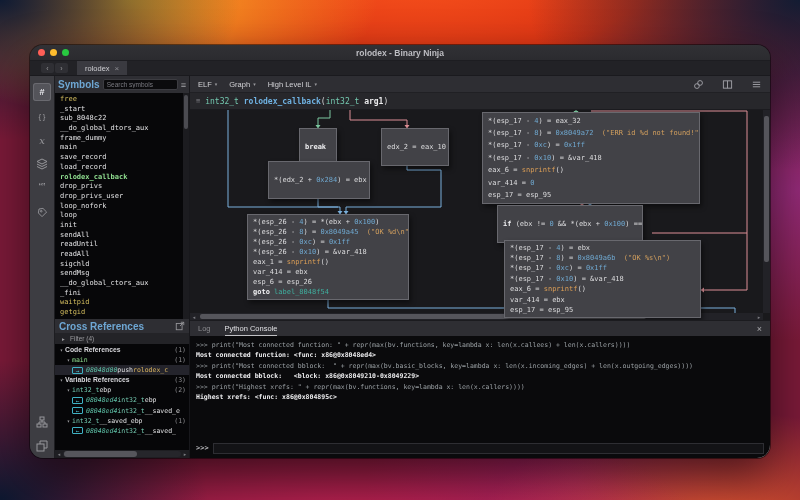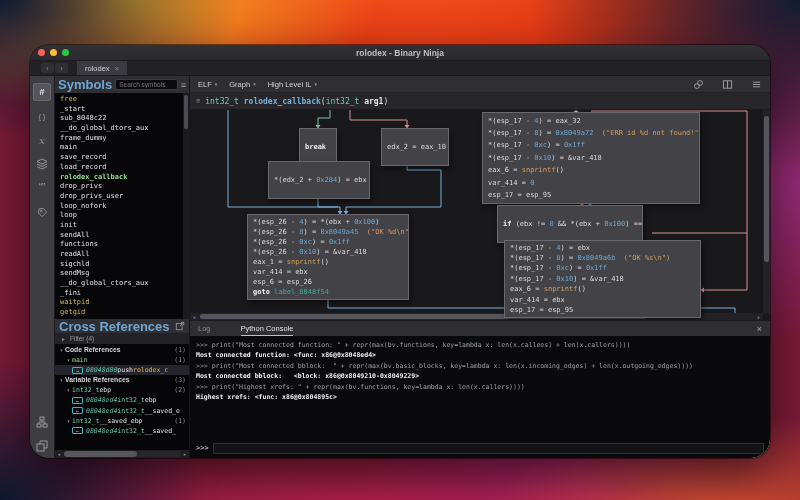--- a/index.html
+++ b/index.html
@@ -14,21 +14,21 @@
       radial-gradient(48% 36% at 16% 0%, rgba(255,190,40,.95), rgba(255,150,30,0) 65%),
       radial-gradient(78% 58% at 52% -10%, #ff5a1e 0%, #dd3414 40%, rgba(160,30,40,0) 74%),
       radial-gradient(46% 42% at 100% 38%, rgba(150,45,130,.85), rgba(150,45,130,0) 72%),
       radial-gradient(62% 36% at 45% 108%, rgba(208,35,90,.92), rgba(208,35,90,0) 70%),
       radial-gradient(46% 36% at 90% 106%, rgba(235,95,40,.9), rgba(235,95,40,0) 66%),
       radial-gradient(40% 46% at 72% 96%, rgba(160,35,112,.8), rgba(160,35,112,0) 66%),
       #7a1a38;
   }
 
   .window { position:absolute; left:30px; top:45px; width:740px; height:413px;
-    background:#2a2a2e; border-radius:19px; overflow:hidden;
+    background:#2a2a2e; border-radius:13px; overflow:hidden;
     box-shadow:0 18px 45px rgba(0,0,0,.55), 0 0 0 1px rgba(0,0,0,.45); display:flex; flex-direction:column; }
 
   .titlebar { height:16px; background:linear-gradient(#313135,#2b2b2f); border-bottom:1px solid #1d1d21;
     display:flex; align-items:center; position:relative; flex:0 0 auto; }
   .lights { display:flex; gap:5px; margin-left:8px; }
   .light { width:7px; height:7px; border-radius:50%; }
   .l-red{background:#ff5f57;} .l-yellow{background:#febc2e;} .l-green{background:#28c840;}
   .wtitle { position:absolute; left:0; right:0; text-align:center; font-size:8.5px; font-weight:bold; color:#bdbdc2; }
 
   .tabbar { height:15px; background:#222226; border-bottom:1px solid #1a1a1e; display:flex; align-items:stretch; flex:0 0 auto;padding-left:8px; }
@@ -43,21 +43,21 @@
 
   .iconstrip { width:25px; background:#3d3d42; border-right:1px solid #1d1d21; display:flex; flex-direction:column; align-items:center; padding-top:4px; }
   .sideicon { width:18px; height:18px; margin:3px 0; border-radius:3px; display:flex; align-items:center; justify-content:center;
     color:#97979b; font-size:9px; }
   .sideicon svg { stroke:#97979b; fill:none; stroke-width:1; }
   .sideicon.active { background:#54545a; color:#ececf0; box-shadow:inset 0 0 0 1px #6a6a70; }
   .sideicon.push { margin-top:auto; }
 
   .leftpanel { width:135px; display:flex; flex-direction:column; border-right:1px solid #18181c; background:#0a0a0c; min-height:0; }
   .panelheader { height:17px; background:#2e2e33; display:flex; align-items:center; padding:0 3px; gap:3px; flex:0 0 auto; }
-  .paneltitle { color:#6ea7d4; font-size:13px; font-weight:bold; }
+  .paneltitle { color:#6ea7d4; font-size:10px; font-weight:bold; }
   .searchbox { flex:1; min-width:0; height:11px; background:#0b0b0d; border:1px solid #3c3c41; border-radius:2px;
     color:#cfcfcf; font-size:6.5px; padding:0 3px; font-family:"Liberation Sans",sans-serif; }
   .searchbox::placeholder { color:#7a7a80; }
   .hamb { color:#a5a5aa; font-size:9px; }
 
   .symlist { height:226px; overflow:hidden; position:relative; background:#070709; padding-top:2px; flex:0 0 auto; }
   .symrow { height:9.7px; line-height:9.7px; font-family:"DejaVu Sans Mono",monospace; font-size:7px; color:#e2e2e4; padding-left:5px; white-space:nowrap; }
   .sym-gold { color:#d3bd5e; } .sym-green { color:#8fdd8f; font-weight:bold; }
   .vtrack { position:absolute; right:0; top:0; bottom:0; width:6px; background:#1c1c20; }
   .vthumb { position:absolute; right:1px; width:4px; background:#4b4b51; border-radius:2px; }
@@ -100,21 +100,21 @@
     display:flex; flex-direction:column; justify-content:center; }
   .bline { white-space:pre; }
   .t-d{ color:#dcdcde; } .t-n{ color:#6fa8d0; } .t-s{ color:#d29f5e; } .t-c{ color:#dd9f56; } .t-l{ color:#3fae9e; } .t-k{ color:#f0f0f2; font-weight:bold; }
   .g-hbar { position:absolute; left:0; right:7px; bottom:0; height:7px; background:#222227; display:flex; align-items:center; }
   .g-htrack{ flex:1; height:7px; background:#222227; position:relative; }
   .g-hthumb{ position:absolute; top:1px; height:5px; background:#55555b; border-radius:2px; }
   .g-vbar { position:absolute; right:0; top:0; bottom:7px; width:7px; background:#222227; }
   .g-vthumb{ position:absolute; left:1px; width:5px; background:#55555b; border-radius:2px; }
 
   .console { flex:1 1 auto; display:flex; flex-direction:column; min-height:0; background:#0a0a0c; }
-  .consoleheader { height:16px; background:#2e2e33; border-top:1px solid #1b1b1f; display:flex; align-items:center; padding:0 8px; gap:30px; flex:0 0 auto; }
+  .consoleheader { height:16px; background:#2e2e33; border-top:1px solid #1b1b1f; display:flex; align-items:center; padding:0 8px; gap:14px; flex:0 0 auto; }
   .ctab { font-size:7.5px; color:#8c8c90; height:100%; display:flex; align-items:center; }
   .ctab.active { color:#e0e0e4; border-bottom:1px solid #c0c0c4; }
   .cclose { margin-left:auto; color:#a8a8ac; font-size:9px; }
   .consolebody { flex:1; overflow:hidden; padding:4px 0 0 6px; }
   .cline { font-family:"DejaVu Sans Mono",monospace; font-size:6.5px; height:10.4px; line-height:10.4px; white-space:pre; }
   .cline.input { color:#9aa0a4; }
   .cline.output { color:#ededef; font-weight:bold; }
   .promptrow { height:17px; display:flex; align-items:center; gap:4px; padding:0 6px 3px 6px; flex:0 0 auto; }
   .promptlbl { font-family:"DejaVu Sans Mono",monospace; font-size:7px; color:#b8b8bc; font-weight:bold; }
   .promptinput { flex:1; height:11px; background:#131316; border:1px solid #2e2e33; color:#d0d0d4;
@@ -207,21 +207,21 @@
             <div class="symrow">main</div>
             <div class="symrow">save_record</div>
             <div class="symrow">load_record</div>
             <div class="symrow sym-green">rolodex_callback</div>
             <div class="symrow">drop_privs</div>
             <div class="symrow">drop_privs_user</div>
             <div class="symrow">loop_nofork</div>
             <div class="symrow">loop</div>
             <div class="symrow">init</div>
             <div class="symrow">sendAll</div>
-            <div class="symrow">functions</div>
+            <div class="symrow">readUntil</div>
             <div class="symrow">readAll</div>
             <div class="symrow">sigchld</div>
             <div class="symrow">sendMsg</div>
             <div class="symrow">__do_global_ctors_aux</div>
             <div class="symrow">_fini</div>
             <div class="symrow sym-gold">waitpid</div>
             <div class="symrow sym-gold">getgid</div>
             <div class="vtrack">
             <div class="vthumb" style="top:2px;height:34px;"></div>
           </div>

